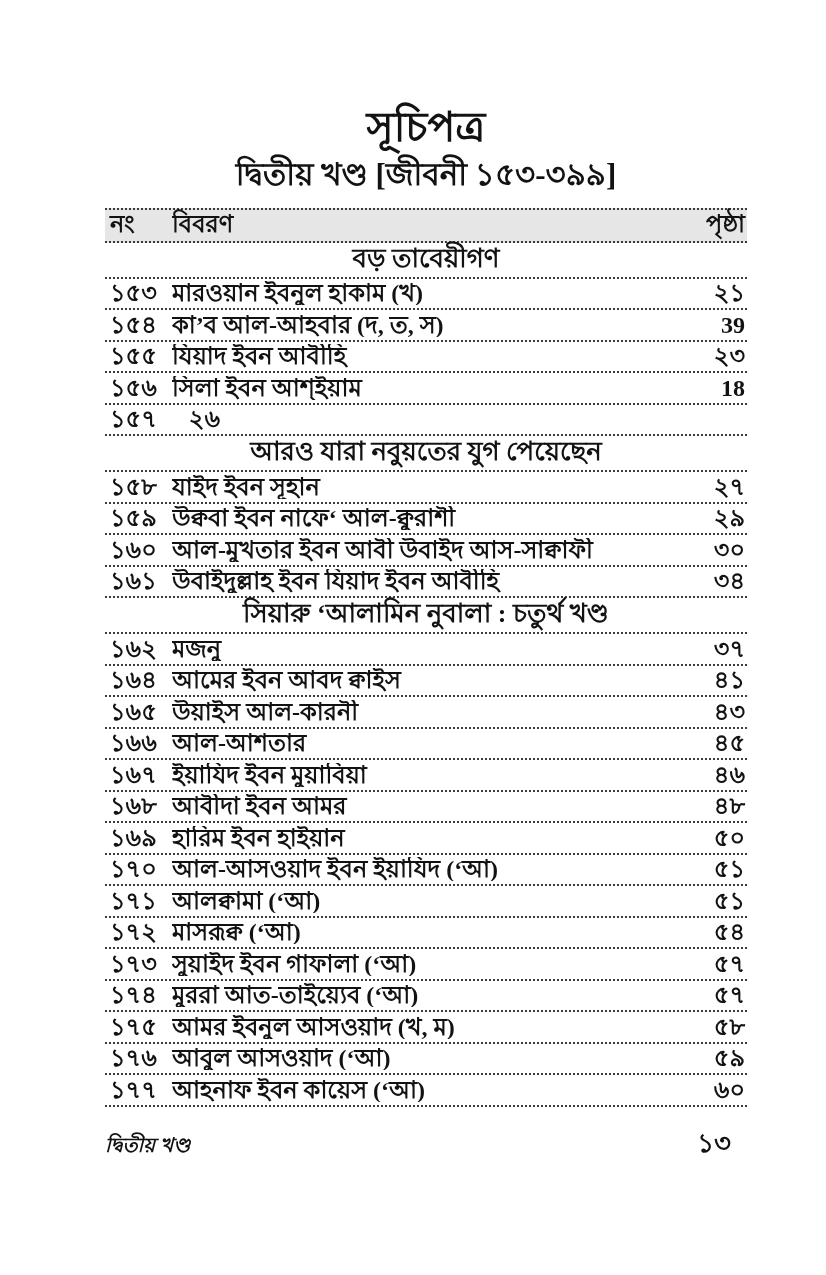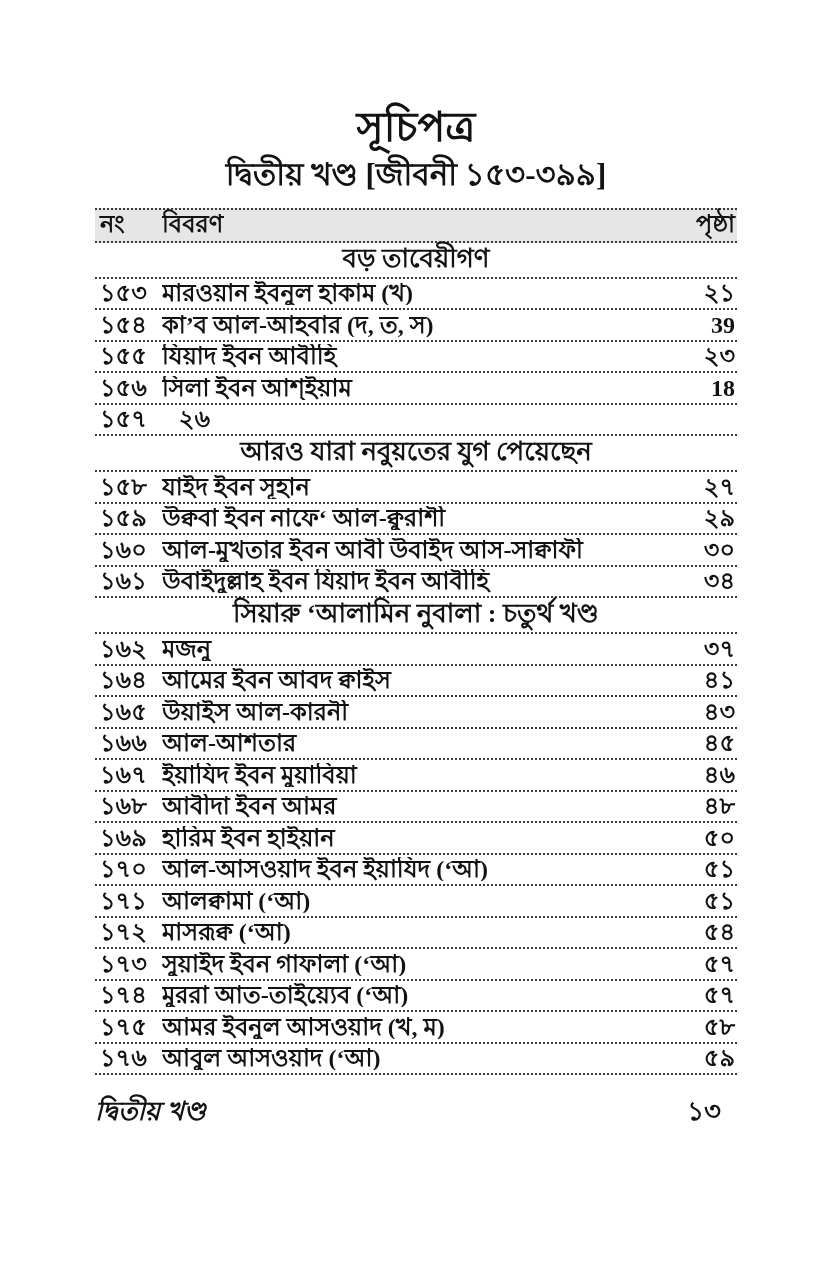--- a/index.html
+++ b/index.html
@@ -10,21 +10,21 @@
   body {
     width: 826px;
     height: 1275px;
     position: relative;
     font-family: "Liberation Serif", "DejaVu Serif", serif;
     color: #121212;
     overflow: hidden;
   }
   .page-content {
     position: absolute;
-    left: 95px;
+    left: 105px;
     top: 0;
     width: 642px;
   }
   .doc-title {
     margin: 102px 0 0 0;
     text-align: center;
     font-size: 41px;
     font-weight: 700;
     line-height: 1.25;
   }
@@ -84,21 +84,21 @@
     line-height: 1;
   }
   .page-footer {
     display: flex;
     justify-content: space-between;
     align-items: baseline;
     margin-top: 16px;
   }
   .footer-volume {
     font-style: italic;
-    font-size: 26px;
+    font-size: 20px;
     font-weight: 700;
   }
   .footer-page-number {
     font-size: 26px;
     font-weight: 700;
     padding-right: 16px;
   }
 </style>
 </head>
 <body>
@@ -226,20 +226,25 @@
       <div class="toc-row">
         <span class="col-no">১৭৫</span>
         <span class="col-desc">আমর ইবনুল আসওয়াদ (খ, ম)</span>
         <span class="col-page">৫৮</span>
       </div>
       <div class="toc-row">
         <span class="col-no">১৭৬</span>
         <span class="col-desc">আবুল আসওয়াদ (‘আ)</span>
         <span class="col-page">৫৯</span>
       </div>
+      <div class="toc-row">
+        <span class="col-no">১৭৭</span>
+        <span class="col-desc">আহনাফ ইবন কায়েস (‘আ)</span>
+        <span class="col-page">৬০</span>
+      </div>
     </div>
 
   <div class="page-footer">
     <span class="footer-volume">দ্বিতীয় খণ্ড</span>
     <span class="footer-page-number">১৩</span>
   </div>
 
 </div>
 
 </body></html>

